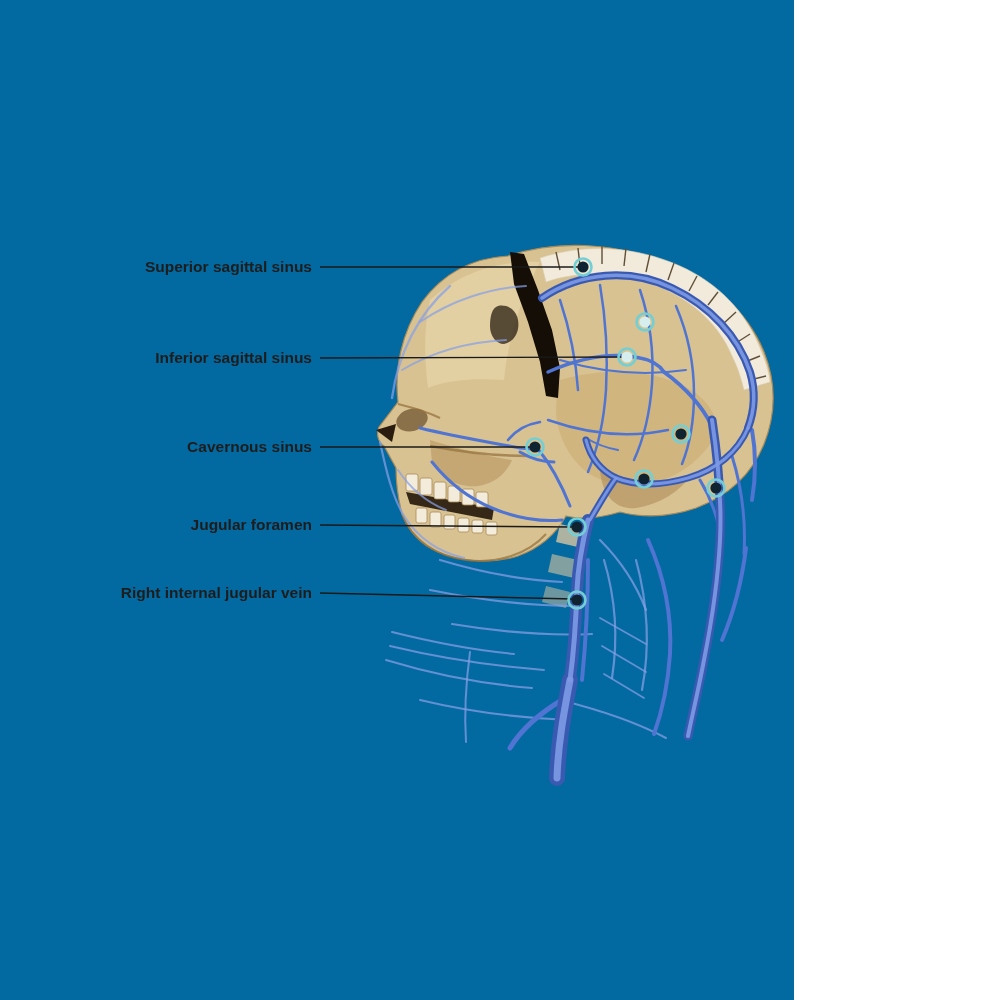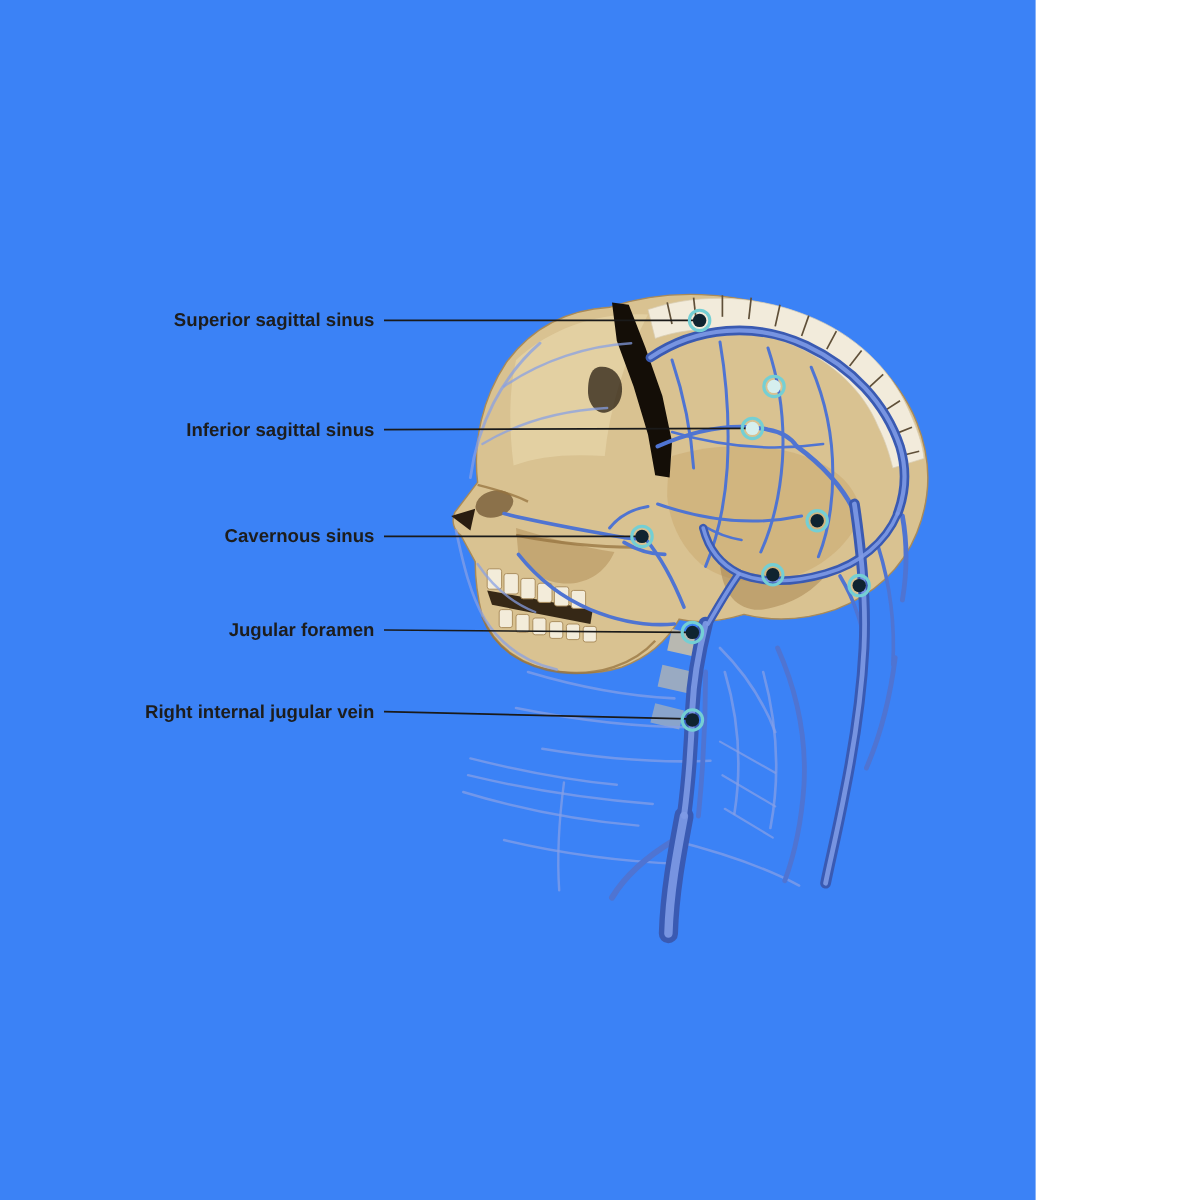--- a/index.html
+++ b/index.html
@@ -1,16 +1,16 @@
 <!DOCTYPE html>
 <html><head>
 <meta charset="utf-8">
 <style>
   html,body{margin:0;padding:0;background:#ffffff;}
-  .canvas{position:relative;width:863px;height:1000px;background:#3b82f6;overflow:hidden;
+  .canvas{position:relative;width:794px;height:1000px;background:#0369a1;overflow:hidden;
           font-family:"Liberation Sans",sans-serif;}
   svg{position:absolute;inset:0;}
   .vd{stroke:#3a5ab2;fill:none;stroke-linecap:round;}
   .vm{stroke:#4f74d2;fill:none;stroke-linecap:round;}
   .vh{stroke:#7e9ae6;fill:none;stroke-linecap:round;opacity:.9;}
   .vl{stroke:#86a0e6;fill:none;stroke-linecap:round;opacity:.72;}
   .tick{stroke:#5f4f38;stroke-width:1.4;}
   .bone-line{stroke:#96733f;fill:none;opacity:.75;}
   .label-text{font-family:"Liberation Sans",sans-serif;font-weight:700;font-size:15.5px;fill:#1d1d1d;}
 </style>

